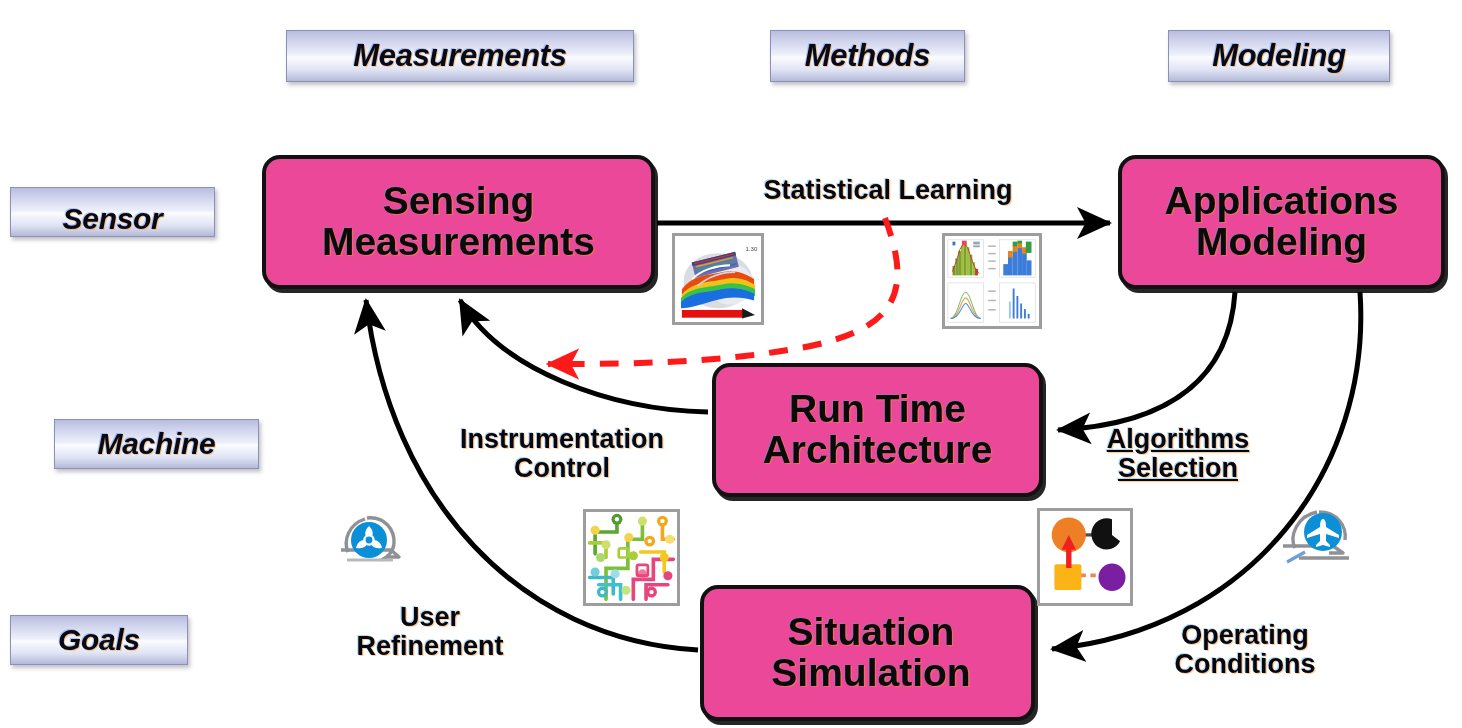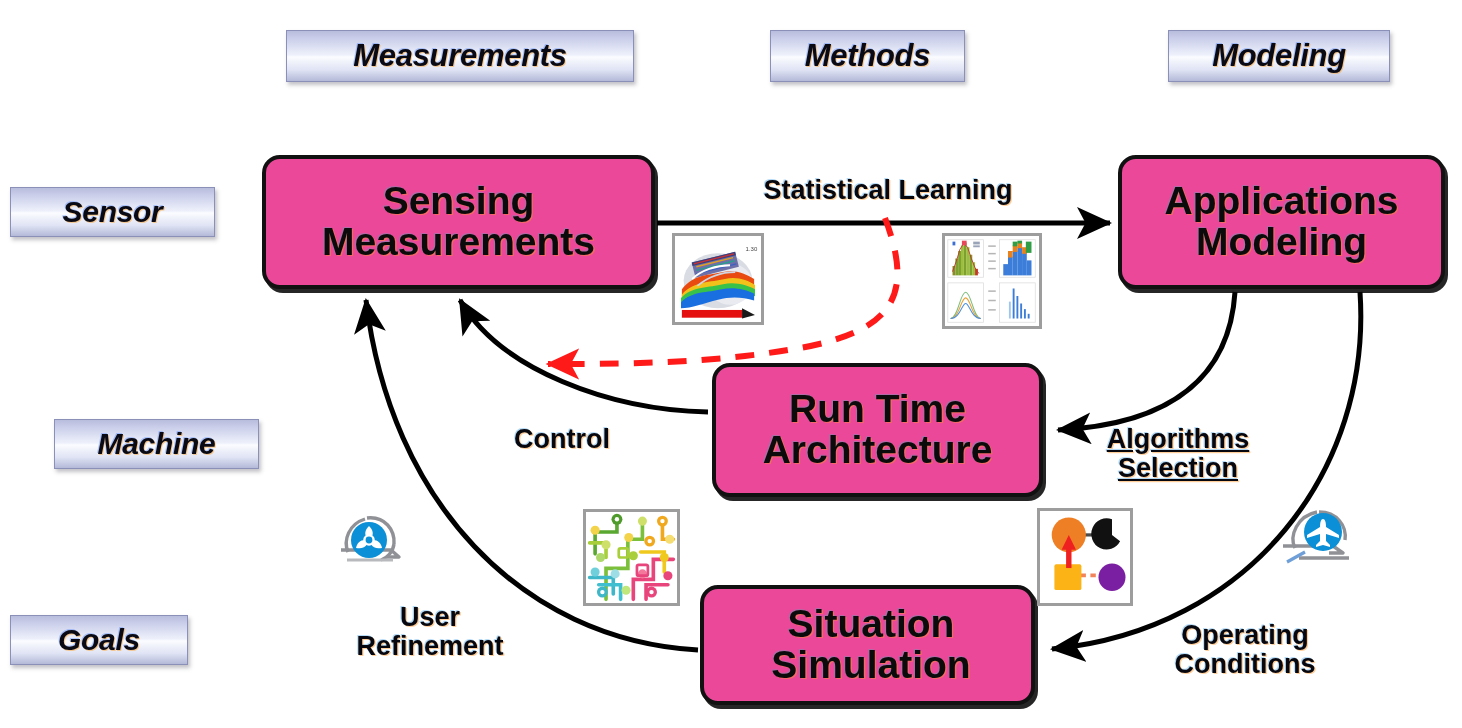--- a/index.html
+++ b/index.html
@@ -123,21 +123,21 @@
   <div class="cat-label" style="left:286px; top:30px; width:348px; height:52px; font-size:31px;">
     <span>Measurements</span>
   </div>
   <div class="cat-label" style="left:770px; top:30px; width:195px; height:52px; font-size:31px;">
     <span>Methods</span>
   </div>
   <div class="cat-label" style="left:1168px; top:30px; width:222px; height:52px; font-size:31px;">
     <span>Modeling</span>
   </div>
 
-  <div class="cat-label" style="left:10px; top:187px; width:205px; height:50px; font-size:30px;">
+  <div class="cat-label" style="left:10px; top:187px; width:205px; height:50px; font-size:30px;align-items:flex-end;">
     <span>Sensor</span>
   </div>
   <div class="cat-label" style="left:10px; top:419px; width:205px; height:50px; font-size:30px;margin-left:44px;">
     <span>Machine</span>
   </div>
   <div class="cat-label" style="left:10px; top:615px; width:178px; height:50px; font-size:30px;">
     <span>Goals</span>
   </div>
 
   <div class="proc-box" style="left:262px; top:155px; width:393px; height:134px; font-size:39px;">
@@ -148,40 +148,41 @@
   <div class="proc-box" style="left:1118px; top:155px; width:327px; height:134px; font-size:39px;">
     <span class="ln">Applications</span>
     <span class="ln">Modeling</span>
   </div>
 
   <div class="proc-box" style="left:712px; top:363px; width:331px; height:134px; font-size:39px;">
     <span class="ln">Run Time</span>
     <span class="ln">Architecture</span>
   </div>
 
-  <div class="proc-box" style="left:700px; top:585px; width:335px; height:120px; font-size:39px;padding-left:7px;">
+  <div class="proc-box" style="left:700px; top:585px; width:335px; height:136px; font-size:39px;padding-left:7px;">
     <span class="ln">Situation</span>
     <span class="ln">Simulation</span>
   </div>
 
   <div class="edge-label" style="left:718px; top:176px; width:340px; font-size:27px;">
     <span class="ln">Statistical Learning</span>
   </div>
 
   <div class="edge-label" style="left:1063px; top:425px; width:230px; font-size:27px;text-decoration:underline;">
     <span class="ln">Algorithms</span>
     <span class="ln">Selection</span>
   </div>
 
   <div class="edge-label" style="left:1130px; top:608px; width:230px; font-size:27px;margin-top:13px;">
     <span class="ln">Operating</span>
     <span class="ln">Conditions</span>
   </div>
 
   <div class="edge-label" style="left:417px; top:425px; width:290px; font-size:27px;">
+    <span class="ln">Instrumentation</span>
     <span class="ln">Control</span>
   </div>
 
   <div class="edge-label" style="left:310px; top:603px; width:240px; font-size:27px;">
     <span class="ln">User</span>
     <span class="ln">Refinement</span>
   </div>
 
   <div class="thumb" style="left:672px; top:233px; width:92px; height:92px;">
     <svg viewBox="0 0 100 100" preserveAspectRatio="none">

